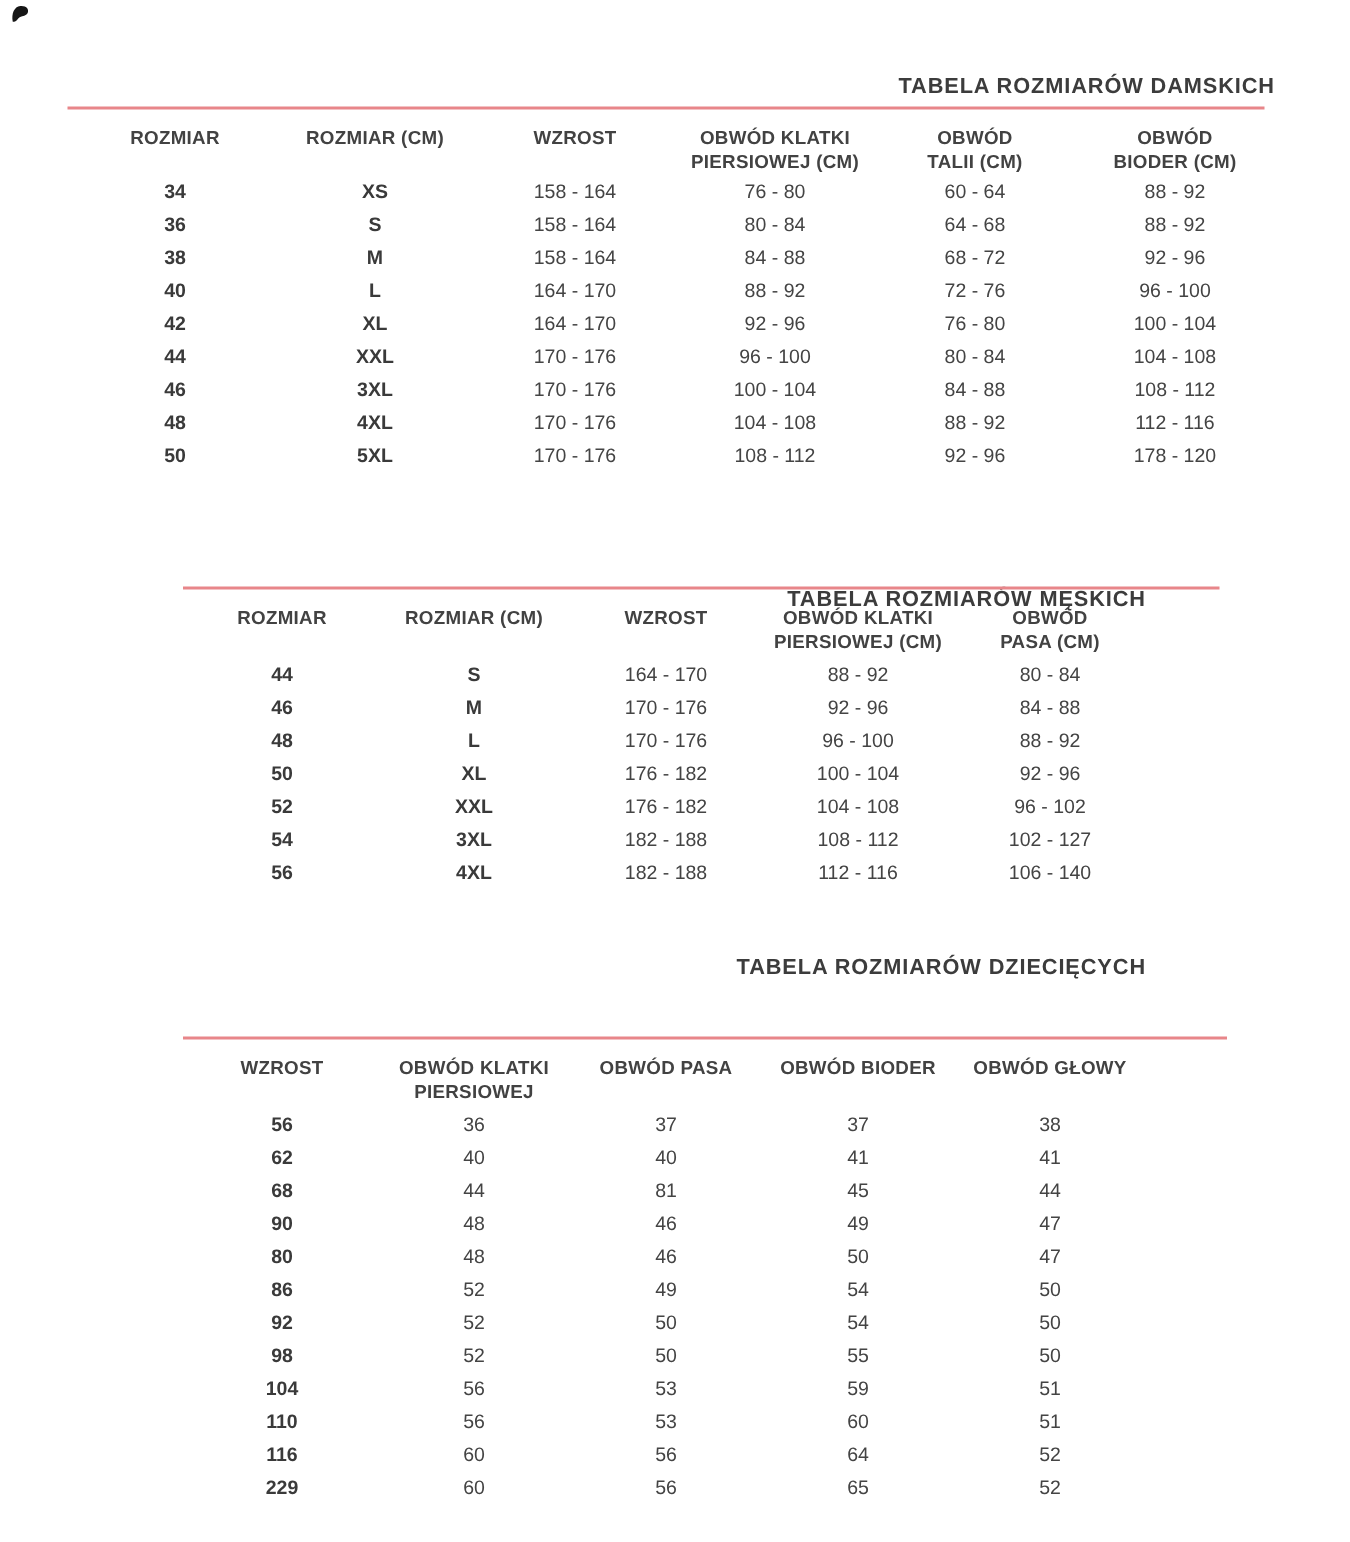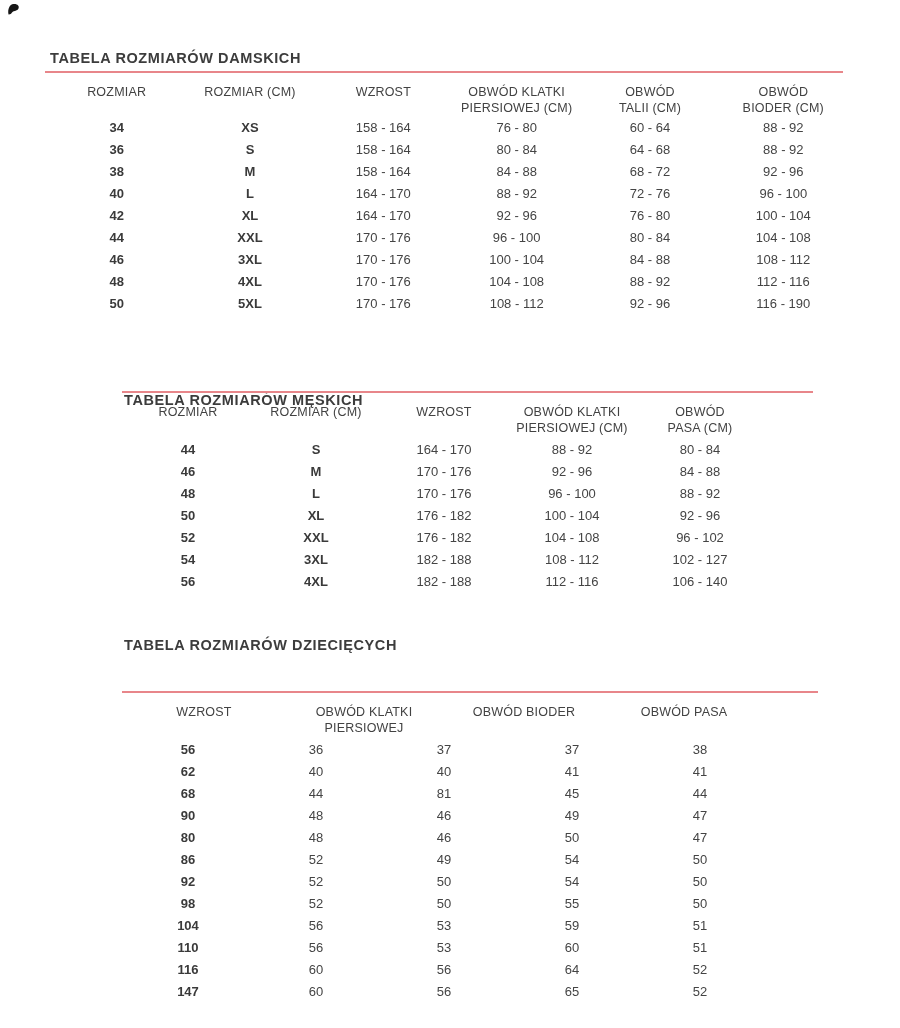--- a/index.html
+++ b/index.html
@@ -20,21 +20,21 @@
     left: 7px;
     top: 3px;
     width: 14px;
     height: 13px;
   }
   .size-table {
     position: absolute;
   }
   .table-title {
     position: absolute;
-    text-align: left;
+    text-align: right;
     font-size: 14.5px;
     font-weight: 700;
     letter-spacing: 0.6px;
     line-height: 18px;
     color: #3c3c3c;
     white-space: nowrap;
   }
   .red-line {
     position: absolute;
     height: 2px;
@@ -46,20 +46,21 @@
   }
   .grid .cell {
     flex: 1 1 0;
     text-align: center;
   }
   .head .hcell {
     font-size: 12.5px;
     line-height: 16px;
     letter-spacing: 0.2px;
     color: #424242;
+    font-weight: bold;
   }
   .body-grid {
     position: absolute;
     display: flex;
     flex-direction: column;
   }
   .body-grid .row {
     display: flex;
     height: 22px;
     line-height: 22px;
@@ -190,21 +191,21 @@
         <div class="cell">104 - 108</div>
         <div class="cell">88 - 92</div>
         <div class="cell">112 - 116</div>
       </div>
       <div class="row">
         <div class="cell b">50</div>
         <div class="cell b">5XL</div>
         <div class="cell">170 - 176</div>
         <div class="cell">108 - 112</div>
         <div class="cell">92 - 96</div>
-        <div class="cell">116 - 190</div>
+        <div class="cell">178 - 120</div>
       </div>
     </div>
 </section>
 
 <section class="size-table t2">
   <h2 class="table-title">TABELA ROZMIARÓW MĘSKICH</h2>
   <div class="red-line"></div>
   <div class="grid head">
       <div class="cell hcell">
         <div>ROZMIAR</div>
@@ -282,24 +283,27 @@
   <div class="red-line"></div>
   <div class="grid head">
       <div class="cell hcell">
         <div>WZROST</div>
       </div>
       <div class="cell hcell">
         <div>OBWÓD KLATKI</div>
         <div>PIERSIOWEJ</div>
       </div>
       <div class="cell hcell">
+        <div>OBWÓD PASA</div>
+      </div>
+      <div class="cell hcell">
         <div>OBWÓD BIODER</div>
       </div>
       <div class="cell hcell">
-        <div>OBWÓD PASA</div>
+        <div>OBWÓD GŁOWY</div>
       </div>
     </div>
   <div class="body-grid">
       <div class="row">
         <div class="cell b">56</div>
         <div class="cell">36</div>
         <div class="cell">37</div>
         <div class="cell">37</div>
         <div class="cell">38</div>
       </div>
@@ -367,20 +371,20 @@
         <div class="cell">51</div>
       </div>
       <div class="row">
         <div class="cell b">116</div>
         <div class="cell">60</div>
         <div class="cell">56</div>
         <div class="cell">64</div>
         <div class="cell">52</div>
       </div>
       <div class="row">
-        <div class="cell b">147</div>
+        <div class="cell b">229</div>
         <div class="cell">60</div>
         <div class="cell">56</div>
         <div class="cell">65</div>
         <div class="cell">52</div>
       </div>
     </div>
 </section>
 
 </body></html>

